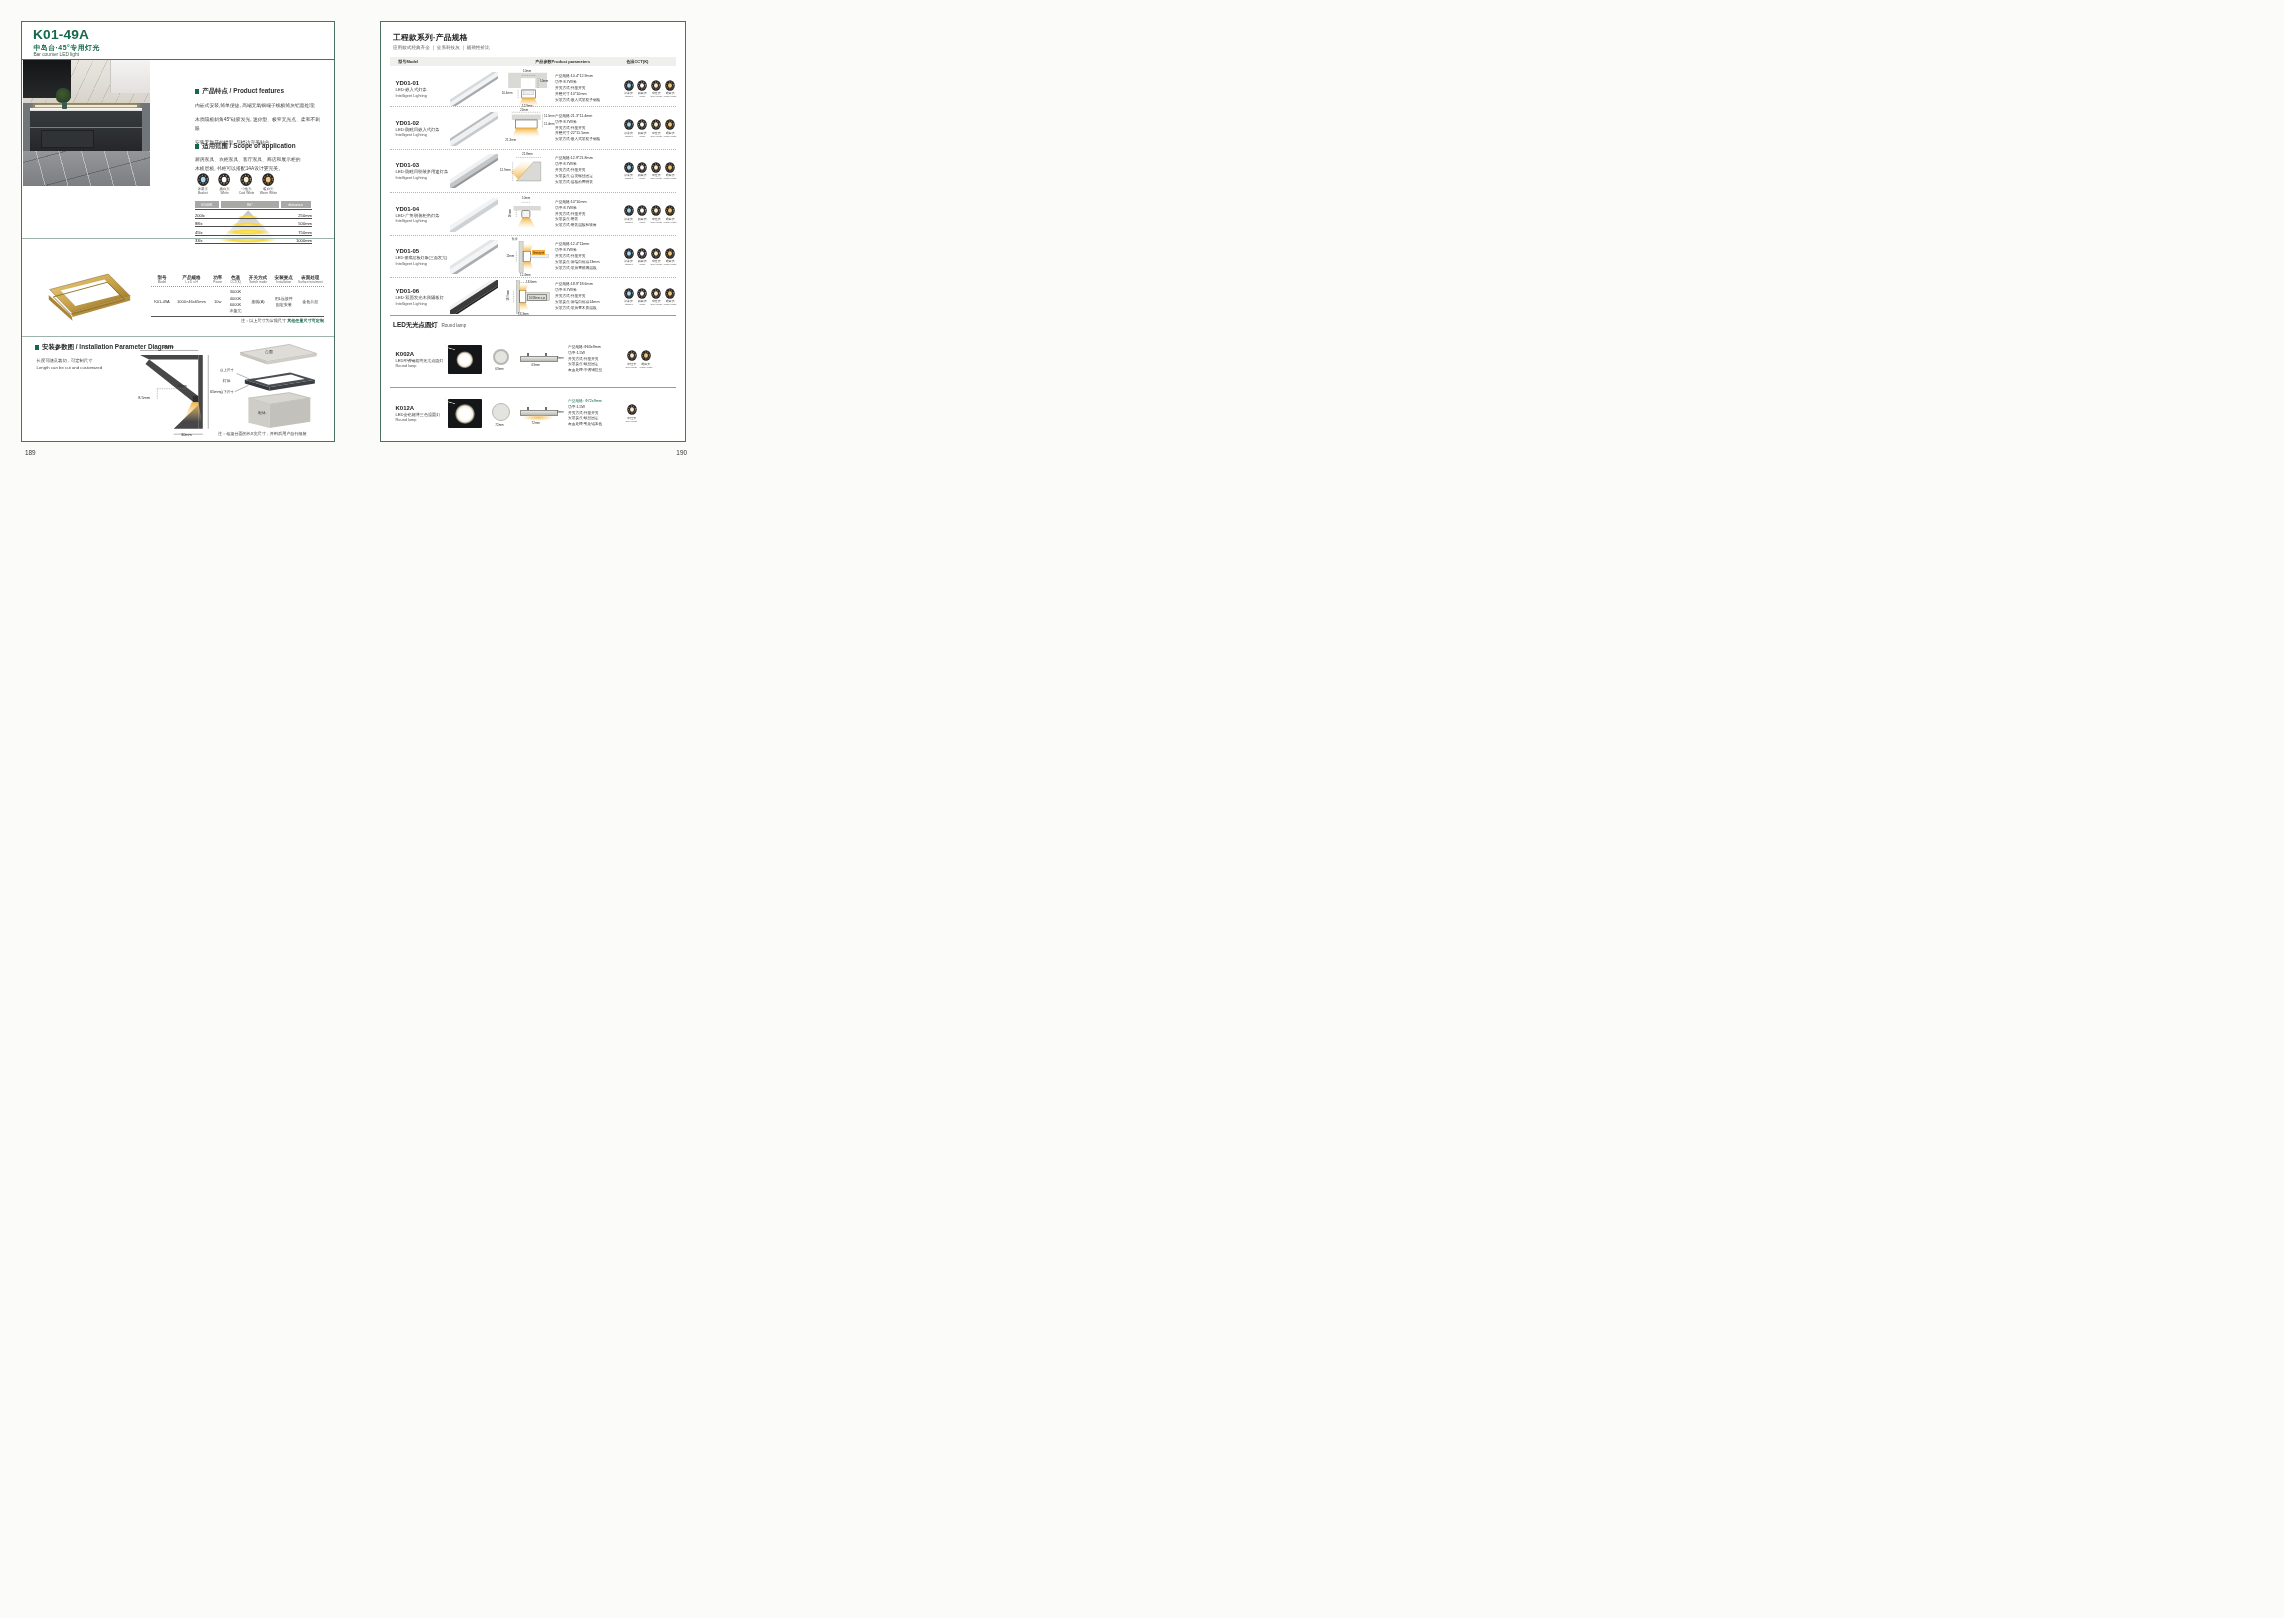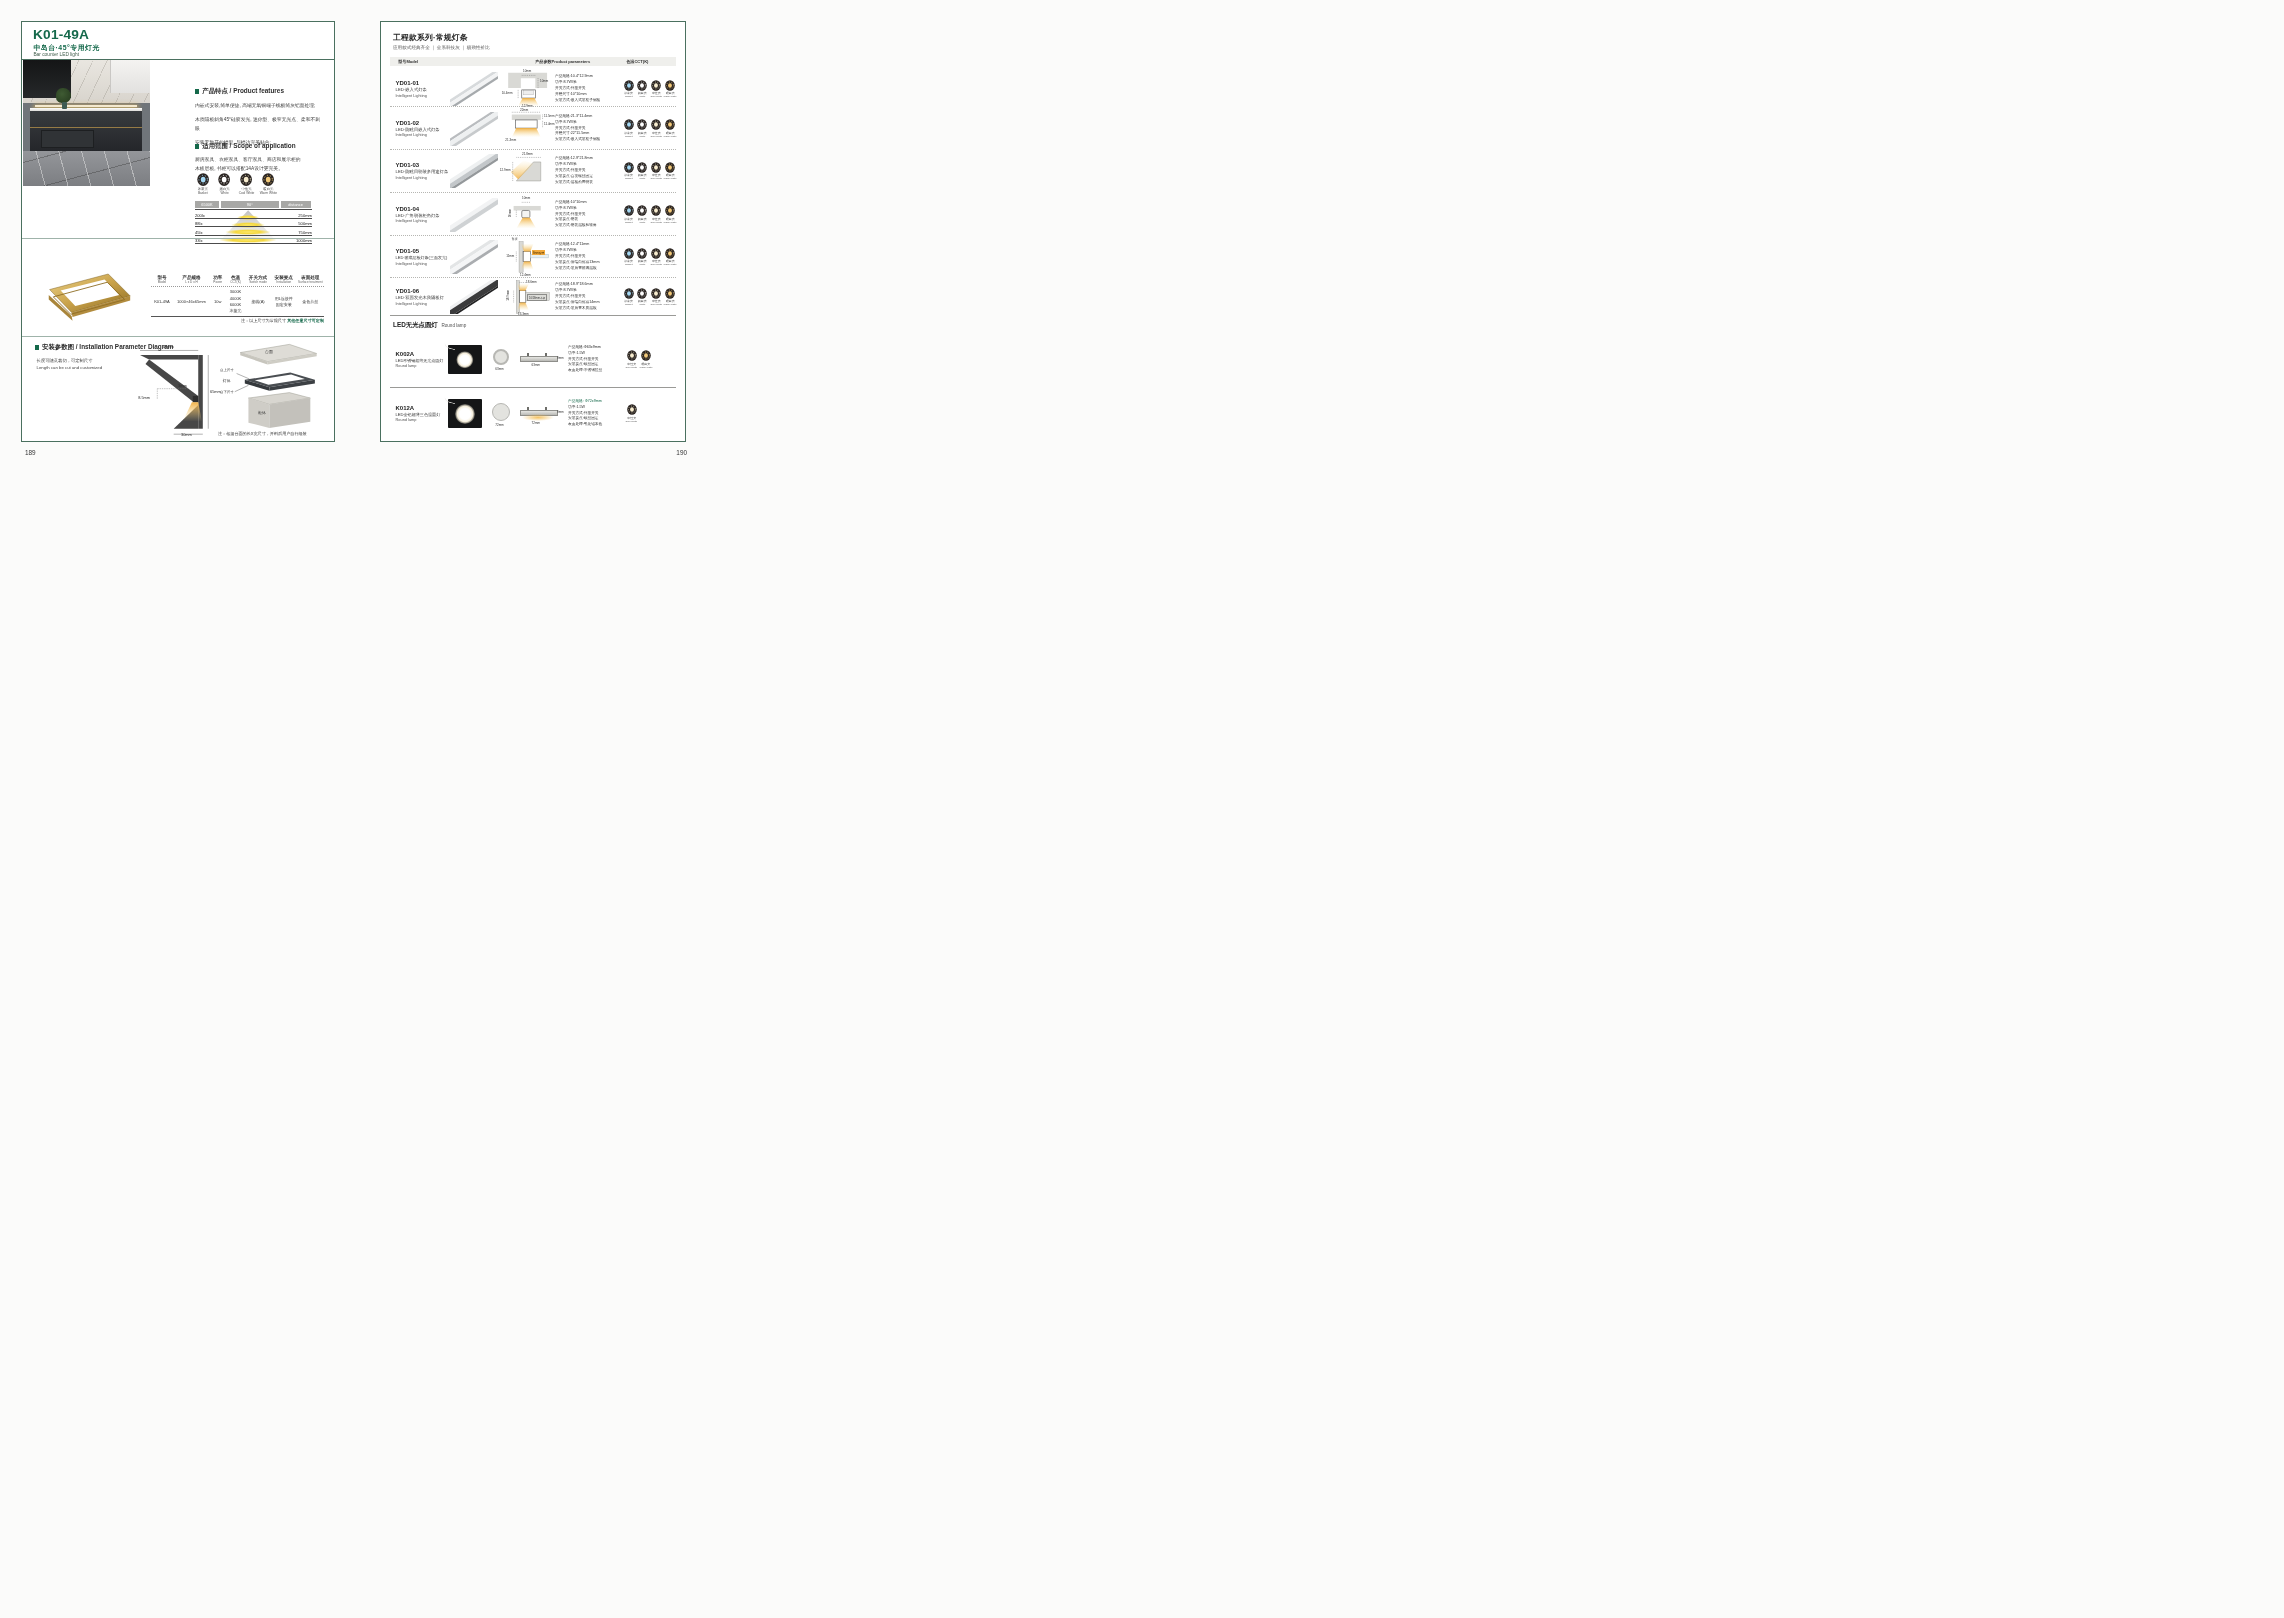--- a/index.html
+++ b/index.html
@@ -379,21 +379,21 @@
     <span class="dim" style="left:44px;top:11px;">台面</span>
     <span class="dim" style="left:-0.9px;top:30px;font-size:3.4px;">台上尺寸</span>
     <span class="dim" style="left:1.8px;top:40px;">灯体</span>
     <span class="dim" style="left:-0.9px;top:52px;font-size:3.4px;">台下尺寸</span>
     <span class="dim" style="left:37px;top:72px;">柜体</span>
   </div>
   <div class="expl-note">注：根据台面的长X宽尺寸，开料后用户自行组装</div>
 </div>
 
 <div class="page" id="pgR">
-  <div class="r-title">工程款系列·常规灯条</div>
+  <div class="r-title">工程款系列·产品规格</div>
   <div class="r-sub">应用款式经典齐全 ｜ 全系科技灰 ｜ 极致性价比</div>
   <div class="r-bar">
     <span class="c1">型号Model</span>
     <span class="c2">产品参数Product parameters</span>
     <span class="c3">色温CCT(K)</span>
   </div>
 
   <div class="rrow" style="top:48px;height:37px;">
     <div class="rmodel" style="padding-left:5.5px;">
       <div class="m">YD01-01</div>

